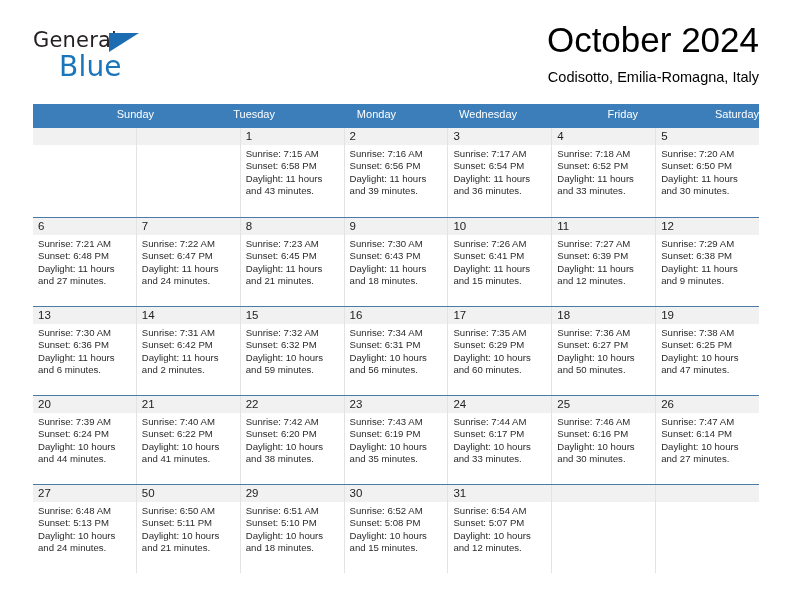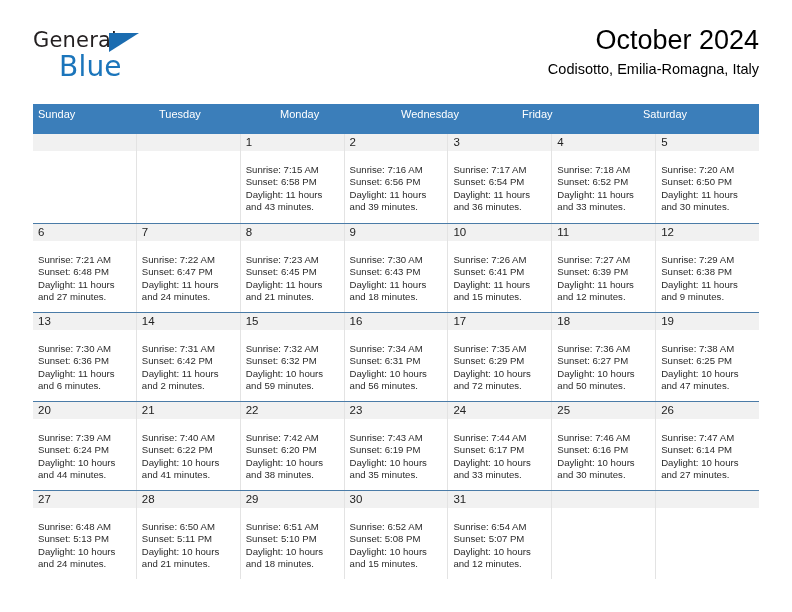--- a/index.html
+++ b/index.html
@@ -64,45 +64,46 @@
     border-bottom: 19px solid transparent;
   }
 
   .titles {
     position: absolute;
     right: 0;
     top: 24px;
     text-align: right;
   }
   .cal-title {
-    font-size: 27px;
+    font-size: 35px;
     font-weight: normal;
     color: #000;
     line-height: 32px;
     white-space: nowrap;
   }
   .cal-subtitle {
     font-size: 14.5px;
     color: #000;
     line-height: 20px;
-    margin-top: 3px;
+    margin-top: 11px;
     white-space: nowrap;
   }
 
   
   .calendar {
     position: absolute;
     left: 33px;
     top: 104px;
     width: 726px;
   }
   .dow-row {
     display: flex;
     background: #3b7eba;
-    height: 30px;
+    height: 24px;
+    text-align: right;
   }
   .dow {
     flex: 1 1 0;
     color: #ffffff;
     font-size: 11px;
     line-height: 20px;
     padding-left: 5px;
     box-sizing: border-box;
     white-space: nowrap;
   }
@@ -135,21 +136,20 @@
     padding-left: 5px;
     color: #222;
     box-sizing: border-box;
   }
   .cell.empty .daynum { color: transparent; }
   .info {
     padding: 3px 4px 0 5px;
     font-size: 9.6px;
     line-height: 12.4px;
     color: #2b2b2b;
-    margin-top: 10px;
   }
   .info div { white-space: nowrap; }
 </style>
 </head>
 <body>
 
 <div class="page">
 
   <div class="topbar">
 
@@ -330,21 +330,21 @@
               <div>Daylight: 10 hours</div>
               <div>and 56 minutes.</div>
             </div>
           </div>
           <div class="cell">
             <div class="daynum">17</div>
             <div class="info">
               <div>Sunrise: 7:35 AM</div>
               <div>Sunset: 6:29 PM</div>
               <div>Daylight: 10 hours</div>
-              <div>and 72 minutes.</div>
+              <div>and 60 minutes.</div>
             </div>
           </div>
           <div class="cell">
             <div class="daynum">18</div>
             <div class="info">
               <div>Sunrise: 7:36 AM</div>
               <div>Sunset: 6:27 PM</div>
               <div>Daylight: 10 hours</div>
               <div>and 50 minutes.</div>
             </div>
@@ -428,21 +428,21 @@
           <div class="cell">
             <div class="daynum">27</div>
             <div class="info">
               <div>Sunrise: 6:48 AM</div>
               <div>Sunset: 5:13 PM</div>
               <div>Daylight: 10 hours</div>
               <div>and 24 minutes.</div>
             </div>
           </div>
           <div class="cell">
-            <div class="daynum">28</div>
+            <div class="daynum">50</div>
             <div class="info">
               <div>Sunrise: 6:50 AM</div>
               <div>Sunset: 5:11 PM</div>
               <div>Daylight: 10 hours</div>
               <div>and 21 minutes.</div>
             </div>
           </div>
           <div class="cell">
             <div class="daynum">29</div>
             <div class="info">

